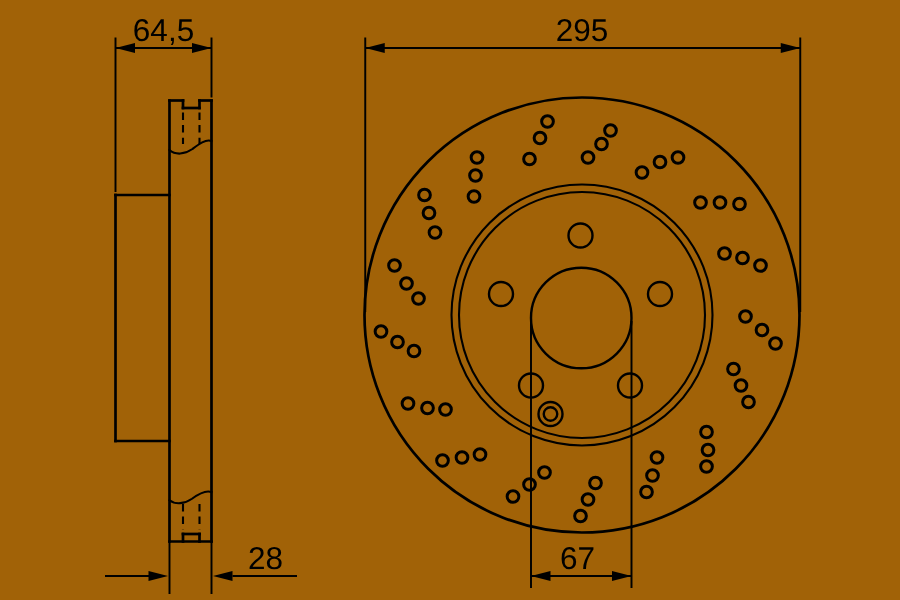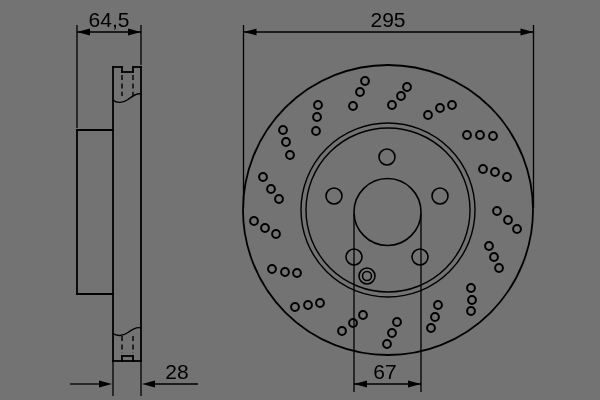--- a/index.html
+++ b/index.html
@@ -4,21 +4,21 @@
 <style>
   html, body {
     margin: 0;
     padding: 0;
     background: #ffffff;
     width: 600px;
     height: 400px;
     overflow: hidden;
     font-family: "Liberation Sans", sans-serif;
   }
-  .stage { position: relative; width: 600px; height: 400px; background: #737373; }
+  .stage { position: relative; width: 600px; height: 400px; background: #a16207; }
   svg { display: block; }
   .part  { stroke: #000; stroke-width: 1.8; fill: none; stroke-linecap: square; }
   .dashed{ stroke: #000; stroke-width: 1.4; fill: none; stroke-dasharray: 5 3.4; }
   .dim   { stroke: #000; stroke-width: 1.3; fill: none; stroke-linecap: butt; }
   .arrow { fill: #000; stroke: none; }
   .dimtext { font-family: "Liberation Sans", sans-serif; font-size: 21px; fill: #000; text-anchor: middle; }
 </style>
 </head>
 <body>
 

